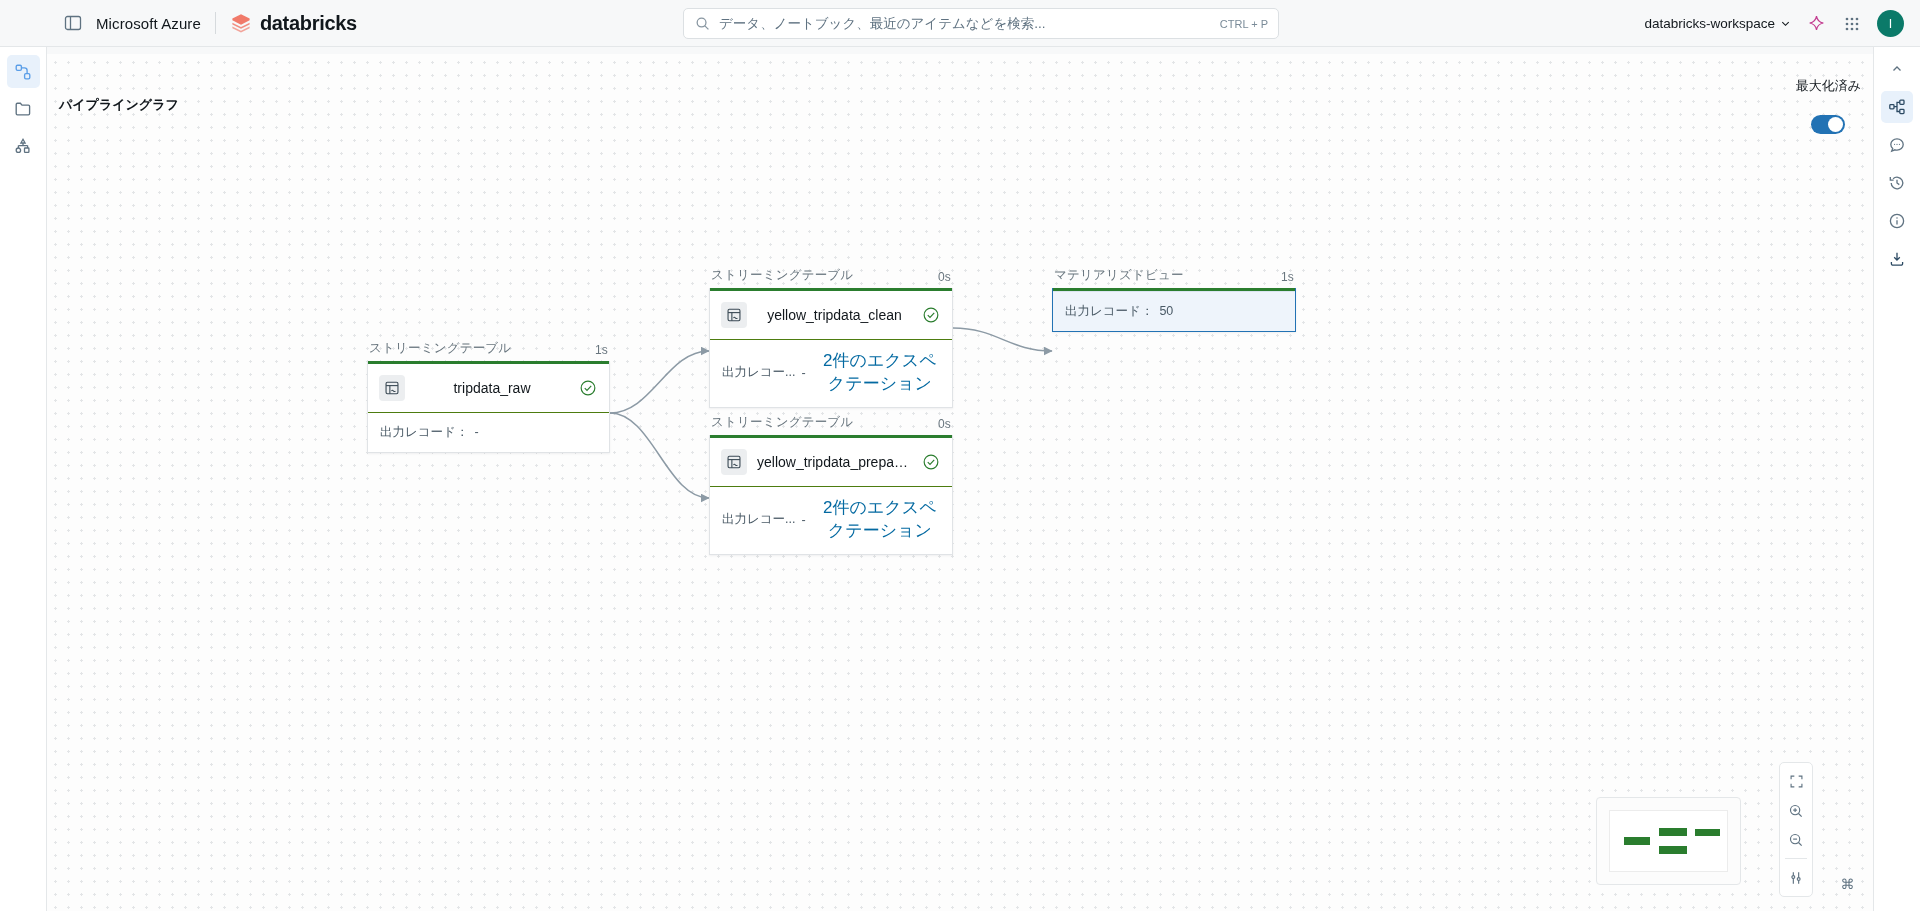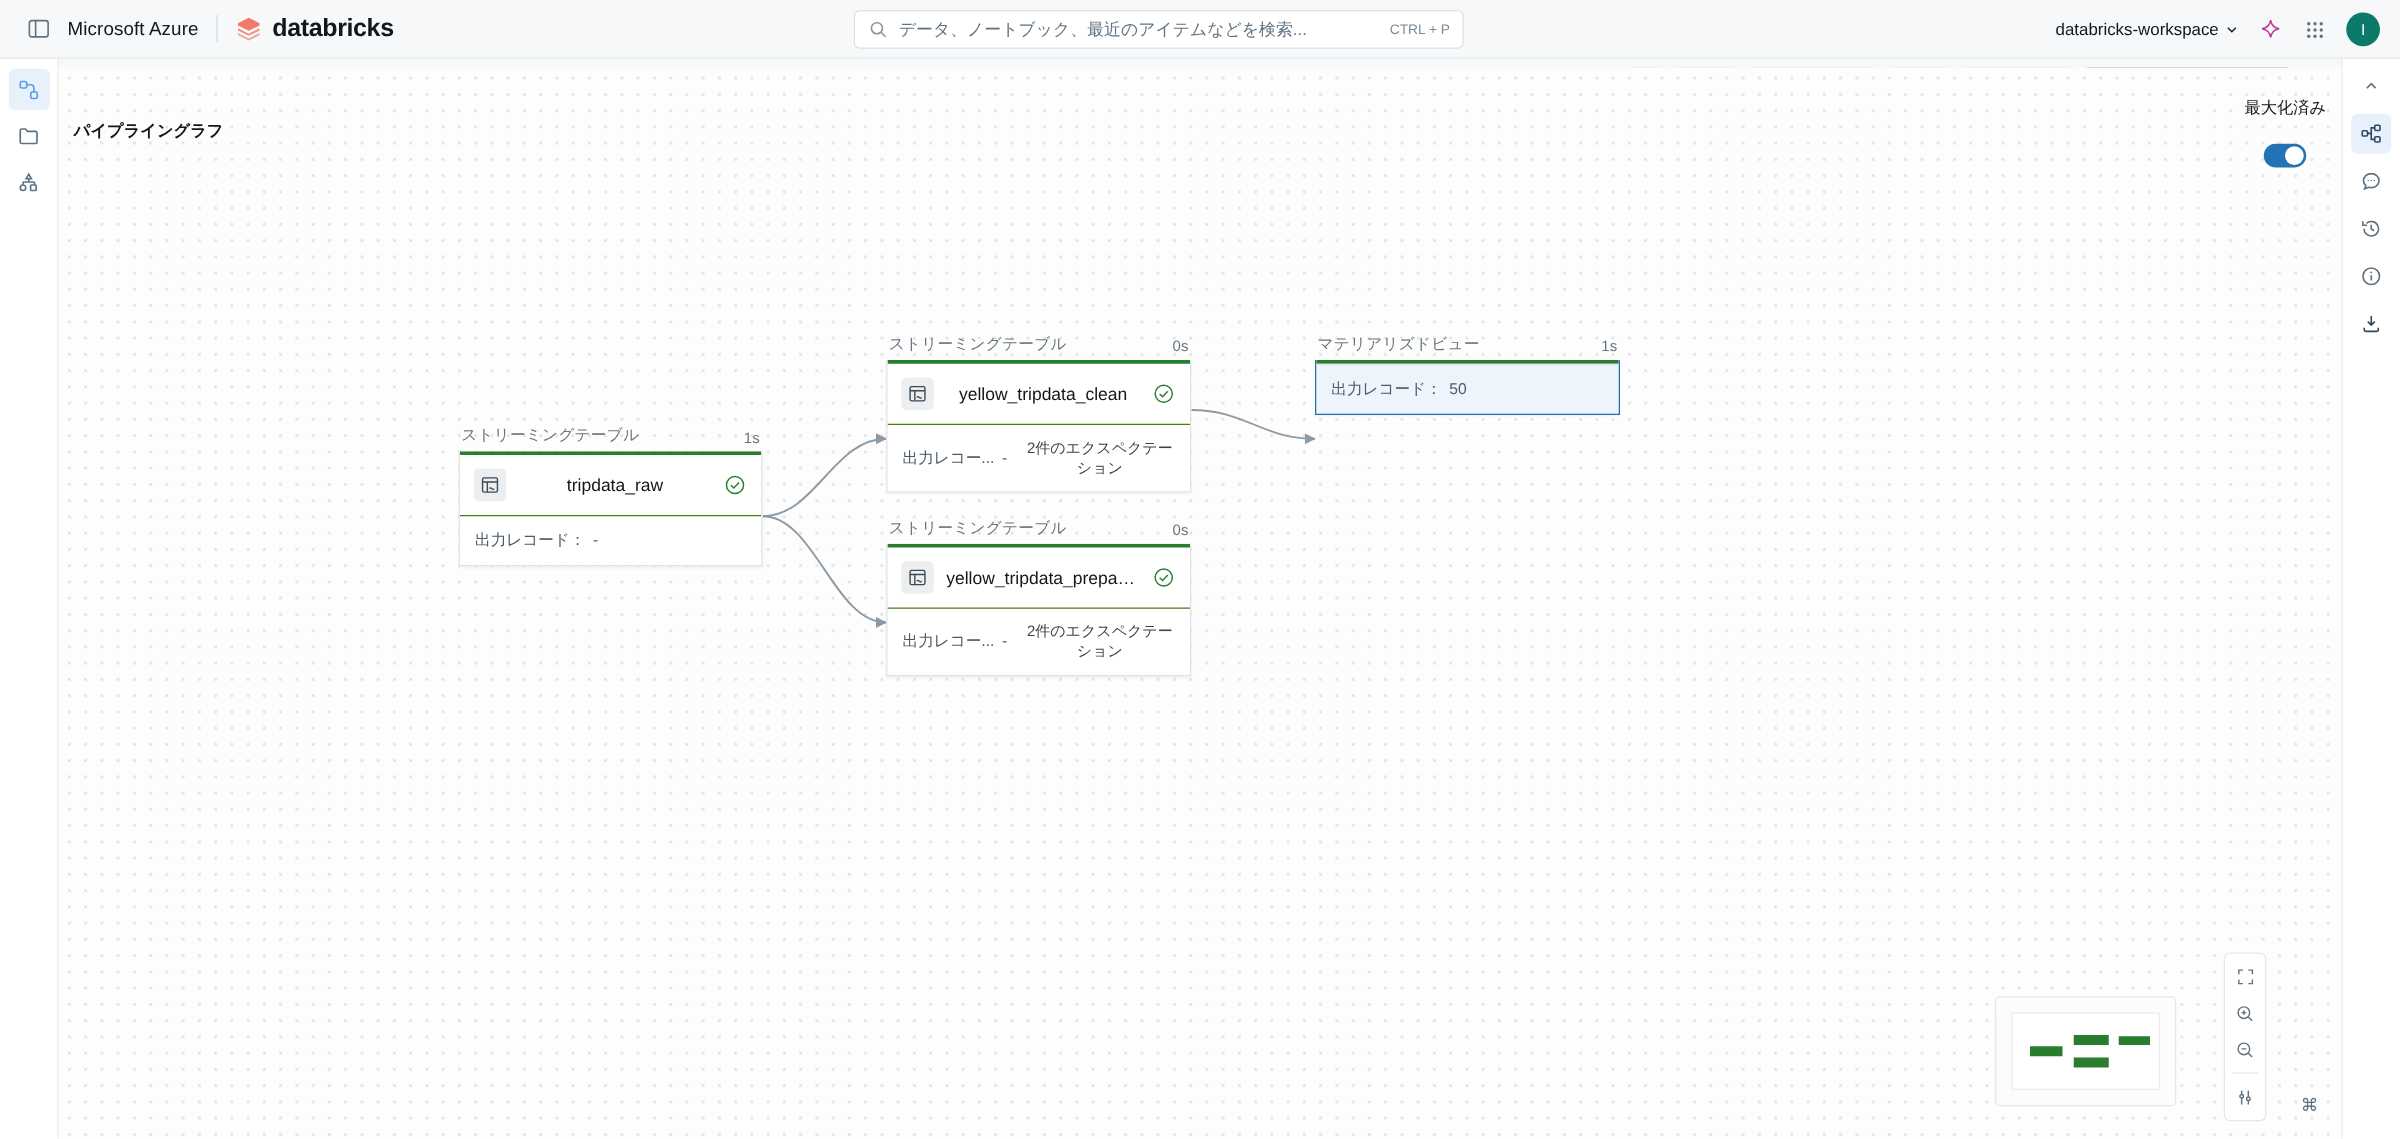--- a/index.html
+++ b/index.html
@@ -10,20 +10,21 @@
     overflow: hidden;
   }
 
   
   .topbar {
     height: 47px; width: 1920px;
     display: flex; align-items: center;
     background: #f7f8f9;
     border-bottom: 1px solid #e4e7e9;
     position: relative;
+    padding-left: 42px;
   }
   .sidebar-toggle {
     margin-left: 20px; width: 22px; height: 22px;
     display: flex; align-items: center; justify-content: center;
     cursor: pointer;
   }
   .sidebar-toggle svg { display:block; }
   .azure-label {
     margin-left: 12px; font-size: 15px; color: #11171c;
     letter-spacing: .1px; white-space: nowrap;
@@ -33,21 +34,21 @@
   }
   .brand { display: flex; align-items: center; gap: 8px; cursor: pointer; }
   .brand-logo { width: 22px; height: 22px; }
   .brand-name {
     font-size: 20px; font-weight: 700; letter-spacing: -0.3px;
     color: #11171c;
   }
 
   .search-wrap {
     position: absolute; left: 683px; top: 8px;
-    width: 488px; height: 31px;
+    width: 596px; height: 31px;
   }
   .search-box {
     width: 100%; height: 100%;
     background: #fff; border: 1px solid #dce0e3; border-radius: 5px;
     display: flex; align-items: center; padding: 0 10px 0 11px;
     cursor: text;
   }
   .search-icon { width: 15px; height: 15px; flex: 0 0 15px; opacity:.75;}
   .search-ph {
     margin-left: 9px; font-size: 13.5px; color: #5f7281;
@@ -190,21 +191,21 @@
   .node-check { width: 18px; height: 18px; flex: 0 0 18px; }
   .node-body {
     border-top: 1px solid #4d7c0f;
     display: flex; align-items: center; gap: 6px;
     padding: 10px 12px 11px 12px; min-height: 40px;
   }
   .node-card.selected .node-body { border-top: 1px solid #dbe5f1; }
   .rec-label { font-size: 12.5px; color: #4a5a66; white-space: nowrap; }
   .rec-value { font-size: 12.5px; color: #4a5a66; }
   .expect {
-    font-size: 12px; color: #404040; line-height: 1.35;
+    font-size: 17px; color: #0369a1; line-height: 1.35;
     margin-left: 8px; max-width: 135px;
   }
 
   
   .minimap {
     position: absolute; right: 132px; bottom: 26px;
     width: 145px; height: 88px;
     background: #fcfcfc; border: 1px solid #e4e7e9; border-radius: 4px;
     padding: 12px;
   }

